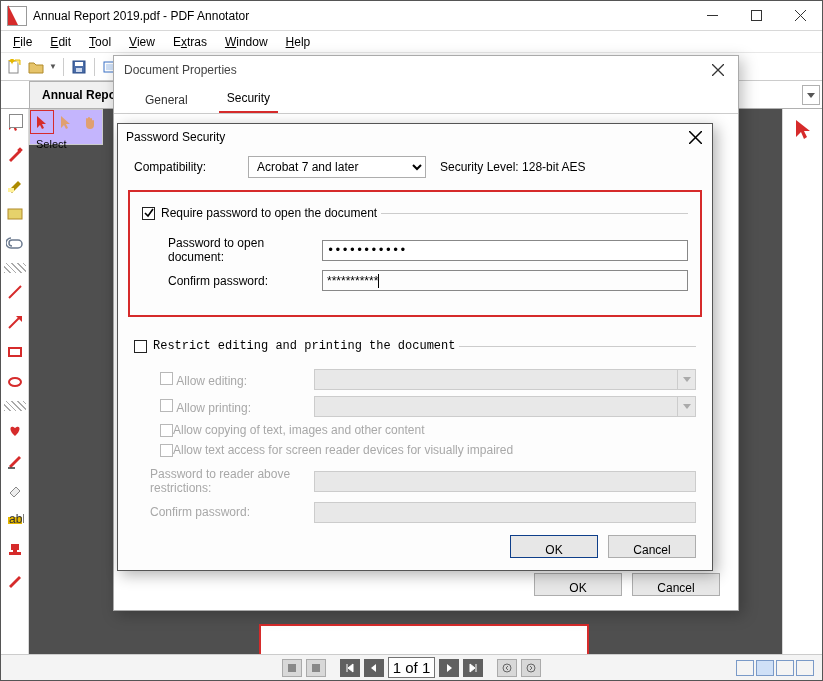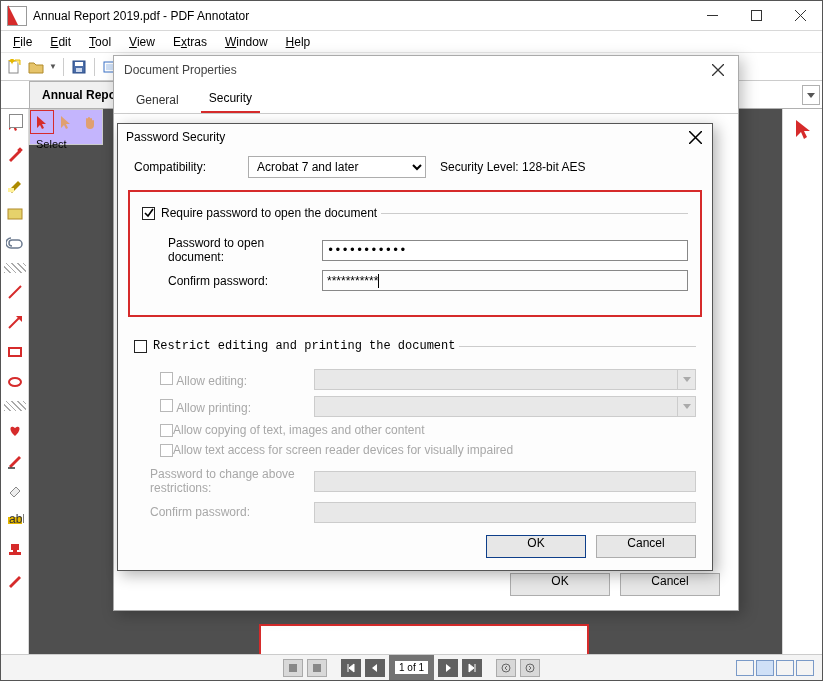--- a/index.html
+++ b/index.html
@@ -50,33 +50,33 @@
   .sel-panel svg { width: 16px; height: 16px; }
   .sel-panel .cbx { position:absolute; left:-21px; top:4px; width:14px; height:14px; border:1px solid #888; background:#fff;}
 
   .doc-page { position:absolute; left:230px; bottom:0; width:330px; height:30px; background:#fff; border:2px solid #d62b2b; border-bottom:none;}
 
   
   .status { height: 26px; background: #f4f4f4; border-top: 1px solid #ccc; display: flex; align-items: center; justify-content: center; gap: 4px; position: relative; }
   .status .sbtn { width: 20px; height: 18px; background: #d8d8d8; border: 1px solid #aaa; display: flex; align-items: center; justify-content: center; }
   .status .sbtn.dark { background: #606060; border-color:#606060; }
   .status .sbtn svg { width: 10px; height: 10px; }
-  .status .pageinfo { background: #fff; border: 6px solid #737373; padding: 1px 4px; font-size: 10px; }
+  .status .pageinfo { background: #fff; border: 1px solid #737373; padding: 1px 4px; font-size: 15px; }
   .status .views { position:absolute; right:8px; display:flex; gap:2px; }
   .status .views .v { width:18px; height:16px; border:1px solid #7a9ac8; }
 
   
   .dialog-props { position: absolute; left: 112px; top: 54px; width: 626px; height: 556px; background: #fff; border: 1px solid #aaa; box-shadow: 4px 4px 14px rgba(0,0,0,.25); z-index: 5; }
   .dialog-props .dlg-title { height: 28px; display: flex; align-items: center; padding: 8px 10px; color: #444; }
   .dialog-props .dlg-title .dx { margin-left: auto; width: 20px; height: 20px; display: flex; align-items: center; justify-content: center; }
   .dialog-props .dlg-tabs { height: 30px; display: flex; align-items: flex-end; border-bottom: 1px solid #ccc; padding-left: 14px; gap: 14px; }
-  .dialog-props .dlg-tabs .dt { padding: 6px 8px; color: #333; }
+  .dialog-props .dlg-tabs .dt { padding: 6px 8px; color: #333; margin-left: 9px; }
   .dialog-props .dlg-tabs .dt.active { border-bottom: 2px solid #d62b2b; color: #000; }
   .dialog-props .dlg-foot { position:absolute; bottom:14px; right:18px; display:flex; gap:10px; }
-  .dlg-btn { width: 100px; height: 23px; background: #e7e7e7; border: 1px solid #adadad; display:flex; align-items:flex-start; justify-content:center; }
+  .dlg-btn { width: 88px; height: 23px; background: #e7e7e7; border: 1px solid #adadad; display:flex; align-items:flex-end; justify-content:center; }
   .dlg-btn.primary { border-color: #0e3f8a; }
 
   
   .dialog-sec { position: absolute; left: 116px; top: 122px; width: 596px; height: 448px; background: #fdfdfd; border: 1px solid #555; box-shadow: 4px 4px 14px rgba(0,0,0,.3); z-index: 10; }
   .dialog-sec .dlg-title2 { height: 26px; display: flex; align-items: center; padding: 0 8px; }
   .dialog-sec .dlg-title2 .dx { margin-left:auto; width:18px; height:18px; display:flex; align-items:center; justify-content:center;}
   .dialog-sec .body { padding: 6px 16px 0 16px; }
   .dialog-sec .comp-row { display:flex; align-items:center; gap:4px; margin-bottom: 12px; }
   .dialog-sec select { width: 178px; height: 22px; border: 1px solid #adadad; background:#fff; padding: 0 4px; }
   .dialog-sec .grp-highlight { border: 2px solid #d62b2b; padding: 10px 12px 14px 12px; margin: 0 -6px 22px -6px; }
@@ -444,21 +444,21 @@
       </div>
       <div class="chkline">
           <span class="chk dis"></span>
           <span class="chktxt">Allow copying of text, images and other content</span>
         </div>
       <div class="chkline">
           <span class="chk dis"></span>
           <span class="chktxt">Allow text access for screen reader devices for visually impaired</span>
         </div>
       <div class="form-row" style="margin-top:10px;">
-        <div class="flabel2">Password to change above restrictions:</div>
+        <div class="flabel2">Password to reader above restrictions:</div>
         <input type="password" disabled="" style="">
       </div>
       <div class="form-row">
         <div class="flabel2">Confirm password:</div>
         <input type="password" disabled="" style="">
       </div>
     </fieldset>
   </div>
   <div class="dlg-foot">
     <div class="dlg-btn primary">

